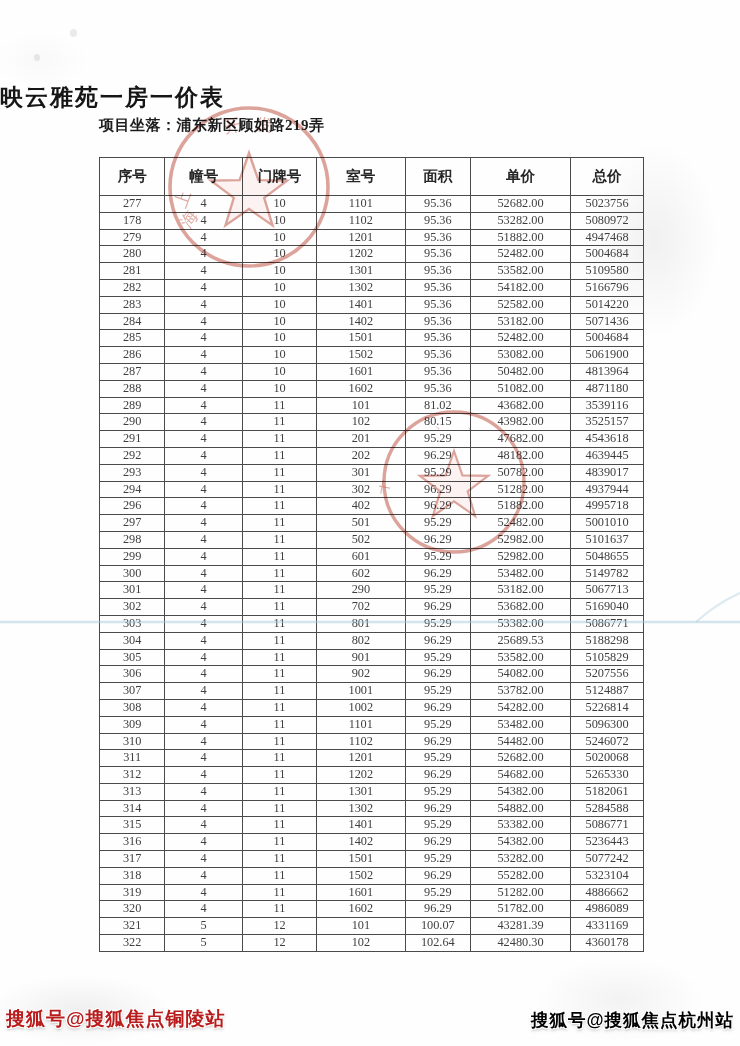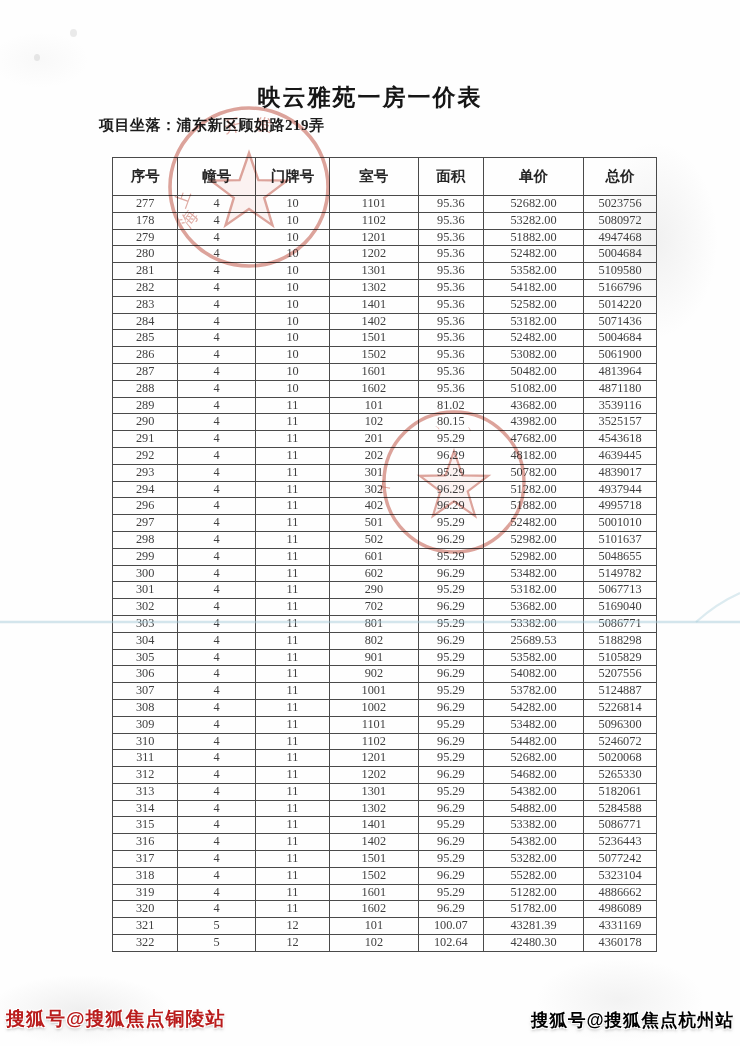--- a/index.html
+++ b/index.html
@@ -17,32 +17,31 @@
     position:absolute;inset:0;
     background:
       radial-gradient(90px 140px at 655px 240px, rgba(120,120,120,0.10), rgba(120,120,120,0) 70%),
       radial-gradient(120px 60px at 620px 1000px, rgba(140,140,140,0.10), rgba(140,140,140,0) 70%),
       radial-gradient(130px 50px at 80px 1010px, rgba(130,130,130,0.12), rgba(130,130,130,0) 70%),
       radial-gradient(70px 40px at 40px 60px, rgba(150,150,150,0.05), rgba(150,150,150,0) 70%);
     pointer-events:none;
   }
   .title{
     position:absolute;top:82px;left:0;width:100%;
-    text-align:center;
     font-size:23px;font-weight:bold;color:#161616;
     letter-spacing:2px;
     font-family:"Liberation Serif","DejaVu Serif",serif;
   }
   .subtitle{
     position:absolute;top:116px;left:99px;
     font-size:15px;font-weight:bold;color:#1c1c1c;
     letter-spacing:0.5px;
   }
   table.price{
-    position:absolute;left:112px;top:157px;
+    position:absolute;left:99px;top:157px;
     width:545px;
     border-collapse:collapse;
     table-layout:fixed;
   }
   table.price th,table.price td{
     border:1px solid #4a4a4a;
     text-align:center;
     vertical-align:middle;
     color:#3f3f3f;
     padding:0;

